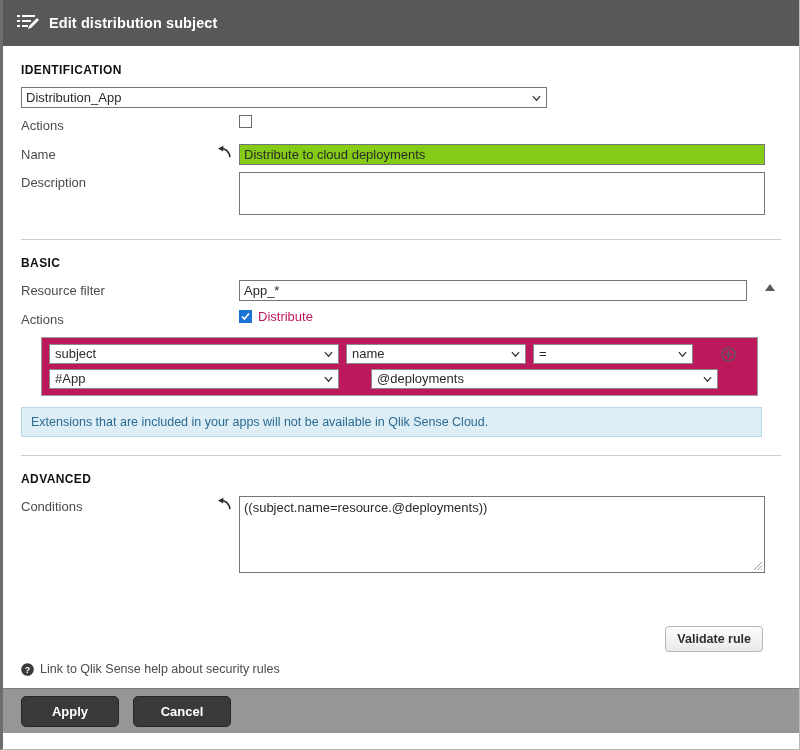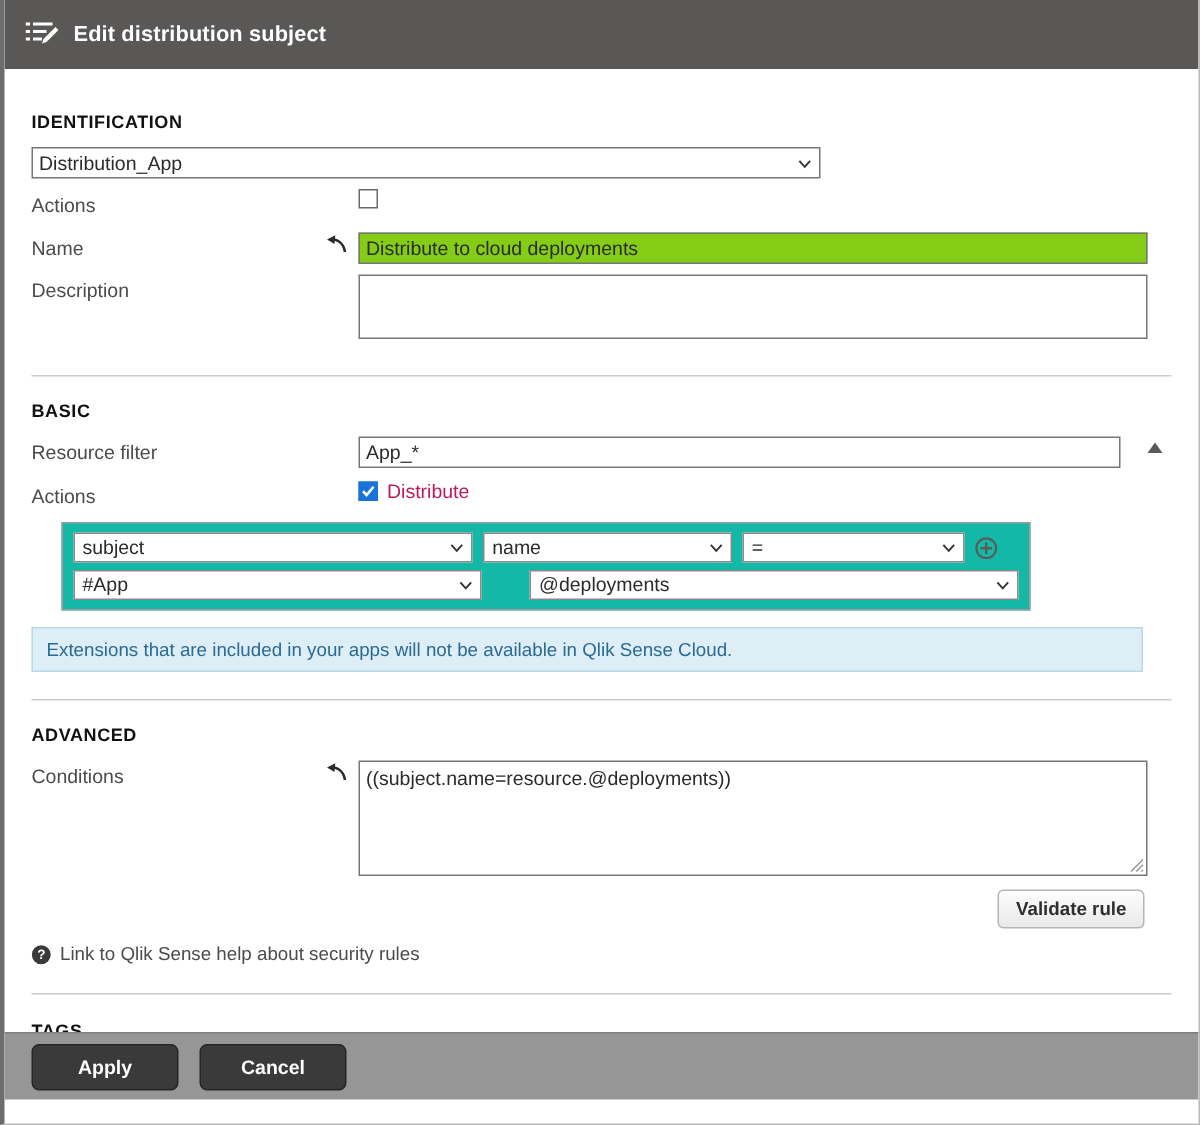--- a/index.html
+++ b/index.html
@@ -41,21 +41,21 @@
   }
   .titlebar-title {
     color: #ffffff;
     font-size: 14.5px;
     font-weight: bold;
     letter-spacing: .1px;
   }
 
   
   .content {
-    padding: 12px 18px;
+    padding: 1px 18px;
     box-sizing: border-box;
     position: relative;
     height: 658px;
     overflow: hidden;
   }
 
   .section-title {
     font-size: 12px;
     font-weight: bold;
     color: #111111;
@@ -186,24 +186,24 @@
     display: flex;
     align-items: center;
     gap: 6px;
     font-size: 13px;
     color: #be185d;
   }
 
   
   .cond-panel {
     margin-left: 20px;
-    width: 646px;
+    width: 717px;
     box-sizing: border-box;
     border: 1px solid #9d9d9d;
-    background: #14b8a6;
+    background: #be185d;
     padding: 6px 7px;
     position: relative;
   }
   .cond-row {
     display: flex;
     align-items: center;
     gap: 7px;
     margin-bottom: 5px;
   }
   .cond-row:last-child {
@@ -260,20 +260,21 @@
   .btn-light {
     background: linear-gradient(#fdfdfd, #e9e9e9);
     border: 1px solid #b5b5b5;
     border-radius: 4px;
     font-size: 12.5px;
     font-weight: bold;
     color: #2f2f2f;
     padding: 5px 11px;
     cursor: pointer;
     font-family: "Liberation Sans", sans-serif;
+    margin-top: 44px;
   }
 
   .help-link {
     display: flex;
     align-items: center;
     gap: 6px;
     font-size: 12.5px;
     color: #4b4b4b;
   }
   .help-icon { width: 13px; height: 13px; flex: 0 0 auto; }

